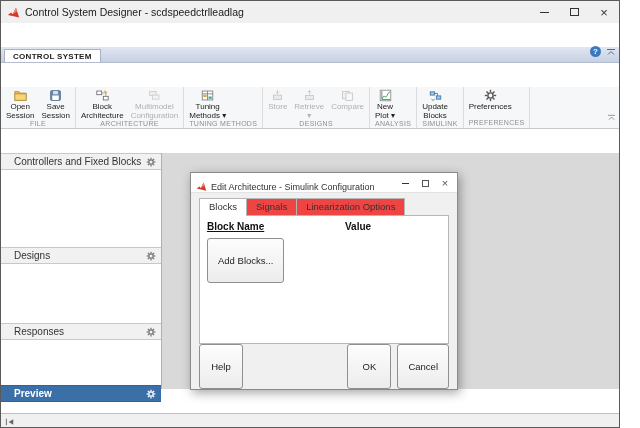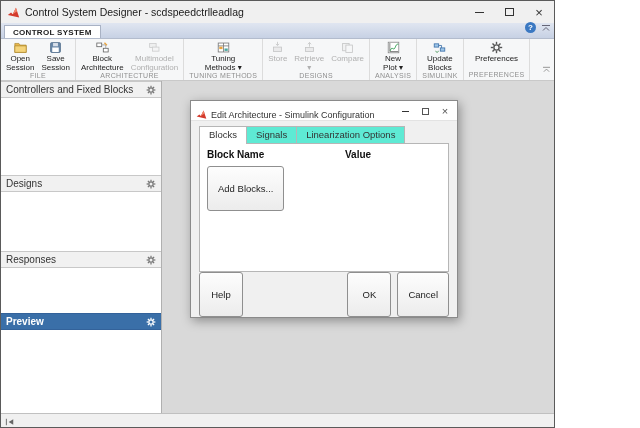--- a/index.html
+++ b/index.html
@@ -1,75 +1,75 @@
 <!DOCTYPE html>
 <html><head>
 <meta charset="utf-8">
 <style>
   * { margin:0; padding:0; box-sizing:border-box; }
   html,body { width:640px; height:428px; font-family:"Liberation Sans", sans-serif; background:#fff; }
-  .window { width:555px; height:428px; border:1px solid #5a5a5a; display:flex; flex-direction:column; overflow:hidden; background:#fff; }
+  .window { width:620px; height:428px; border:1px solid #5a5a5a; display:flex; flex-direction:column; overflow:hidden; background:#fff;gap:24px; }
 
   
   .titlebar { height:22px; background:#f0f0f0; display:flex; align-items:center; padding-left:6px; gap:5px; flex:0 0 auto; }
   .app-icon svg { display:block; }
   .title-text { font-size:10.5px; color:#1a1a1a; white-space:nowrap; }
   .win-controls { margin-left:auto; display:flex; height:100%; }
   .win-btn { width:30px; height:100%; display:flex; align-items:center; justify-content:center; color:#333; }
   .glyph-min { width:9px; height:1px; background:#333; display:block; }
   .glyph-max { width:9px; height:8px; border:1px solid #333; display:block; }
   .glyph-x { font-size:13px; line-height:1; color:#333; }
 
   
   .tabstrip { height:16px; background:linear-gradient(#e0e6f1,#c7d1e4); border-bottom:1px solid #b3bccd; display:flex; align-items:flex-end; padding:0 3px; flex:0 0 auto; }
   .tab { background:#fff; border:1px solid #a9b2c4; border-bottom:none; font-size:8px; font-weight:bold; color:#222; padding:2px 8px 1px; letter-spacing:.3px; }
   .tabstrip-right { margin-left:auto; display:flex; align-items:center; gap:5px; padding-bottom:2px; }
   .help-circle { width:11px; height:11px; border-radius:50%; background:#3a78c2; color:#fff; font-size:8px; font-weight:bold; display:flex; align-items:center; justify-content:center; }
 
   
   .toolbar { height:42px; background:#f6f7f8; border-bottom:1px solid #c9c9c9; display:flex; position:relative; flex:0 0 auto; }
   .section { display:flex; flex-direction:column; border-right:1px solid #dcdcdc; padding:1px 2px 0; }
-  .sec-btns { display:flex; align-items:flex-start; justify-content:center; gap:1px; flex:1; }
+  .sec-btns { display:flex; align-items:flex-start; gap:1px; flex:1; }
   .rbtn { display:flex; flex-direction:column; align-items:center; padding:1px 3px 0; border-radius:2px; cursor:default; }
   .ricon, .ricon svg { width:13px; height:13px; display:block; }
   .rlabel { font-size:8px; line-height:1.08; text-align:center; white-space:pre-line; color:#222; margin-top:1px; }
   .rbtn.disabled .rlabel { color:#b0b0b0; }
   .sec-label { font-size:7px; color:#8f8f8f; text-align:center; padding:0 3px 2px; letter-spacing:.3px; white-space:nowrap; }
   .collapse-corner { position:absolute; right:3px; bottom:3px; }
 
   
   .bodyrow { flex:1; display:flex; min-height:0; }
   .sidebar { width:161px; flex:0 0 161px; display:flex; flex-direction:column; border-right:1px solid #b0b0b0; background:#fff; }
   .panel { display:flex; flex-direction:column; }
   .panel.grow { flex:1; min-height:0;font-weight:bold; }
-  .panel-header { height:17px; flex:0 0 17px; background:#f1f1f1; border-top:1px solid #c8c8c8; border-bottom:1px solid #c8c8c8; display:flex; align-items:center; padding:0 5px 0 5px; font-size:10px; color:#333; }
+  .panel-header { height:17px; flex:0 0 17px; background:#f1f1f1; border-top:1px solid #c8c8c8; border-bottom:1px solid #c8c8c8; display:flex; align-items:center; padding:0 5px 0 13px; font-size:10px; color:#333; }
   .panel-header.selected { background:#3a6fa8; border-color:#33629a; color:#fff; }
   .ph-title { white-space:nowrap; overflow:hidden; }
   .ph-gear { margin-left:auto; display:flex; }
   .panel-body { background:#fff; }
   .pb1 { height:77px; } .pb2 { height:59px; } .pb3 { height:45px; } .pb4 { flex:1; }
 
   .main { flex:1; background:#d9d9d9; position:relative; min-width:0; }
 
   
   .dialog { position:absolute; left:28px; top:19px; width:268px; height:218px; background:#f0f0f0; border:1px solid #8a8a8a; box-shadow:2px 3px 10px rgba(0,0,0,.35); display:flex; flex-direction:column; }
   .dlg-titlebar { height:20px; flex:0 0 20px; background:#fff; display:flex; align-items:flex-end; gap:4px; padding:0 2px 0 5px; border-bottom:1px solid #e3e3e3; }
   .dlg-title { font-size:9px; color:#333; white-space:nowrap; overflow:hidden; }
   .dlg-controls { margin-left:auto; display:flex; align-items:center; }
   .dlg-btn { width:20px; height:18px; display:flex; align-items:center; justify-content:center; }
   .dlg-btn .glyph-min { width:7px; }
   .dlg-btn .glyph-max { width:7px; height:7px; border-color:#555; }
   .dlg-btn .glyph-x { font-size:11px; color:#555; }
   .dlg-tabs { display:flex; padding:5px 8px 0; flex:0 0 auto; }
-  .dtab { font-size:9.5px; color:#333; background:#5eead4; border:1px solid #b6b6b6; border-bottom:none; padding:2px 9px 3px; margin-right:-1px; position:relative; }
+  .dtab { font-size:9.5px; color:#333; background:#ef4444; border:1px solid #b6b6b6; border-bottom:none; padding:2px 9px 3px; margin-right:-1px; position:relative; }
   .dtab.active { background:#fff; z-index:2; margin-bottom:-1px; padding-bottom:4px; }
   .dlg-content { flex:1; background:#fff; border:1px solid #b6b6b6; margin:0 8px; padding:5px 7px; display:flex; flex-direction:column; align-items:flex-start; min-height:0; }
   .cols { display:flex; width:100%; margin-bottom:6px; }
   .col { font-size:10px; font-weight:bold; color:#111; }
-  .col.name { width:138px; flex:0 0 138px; }
+  .col.name { width:138px; flex:0 0 138px;text-decoration:underline; }
   .btn { font-size:9.5px; color:#222; background:linear-gradient(#fdfdfd,#ececec); border:1px solid #8f8f8f; border-radius:3px; padding:16px 10px; font-family:"Liberation Sans", sans-serif; }
   .dlg-footer { flex:0 0 30px; display:flex; padding:0 8px; gap:6px; }
   .dlg-footer .spacer { flex:1; }
   .dlg-footer .btn { min-width:44px; }
 
   
   .statusbar { height:14px; flex:0 0 14px; background:#f0f0f0; border-top:1px solid #c0c0c0; display:flex; align-items:center; padding:0 4px; }
 </style>
 </head>
 <body>

